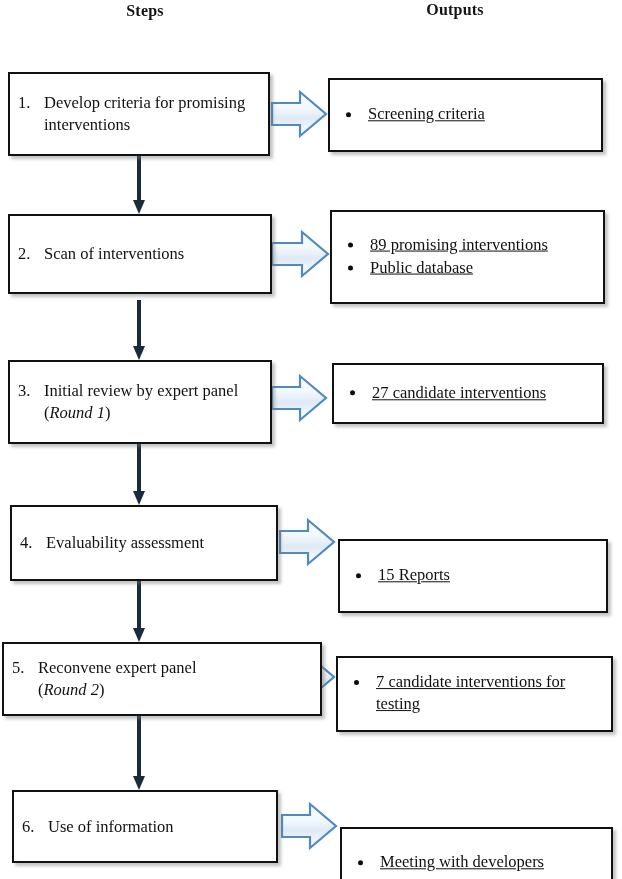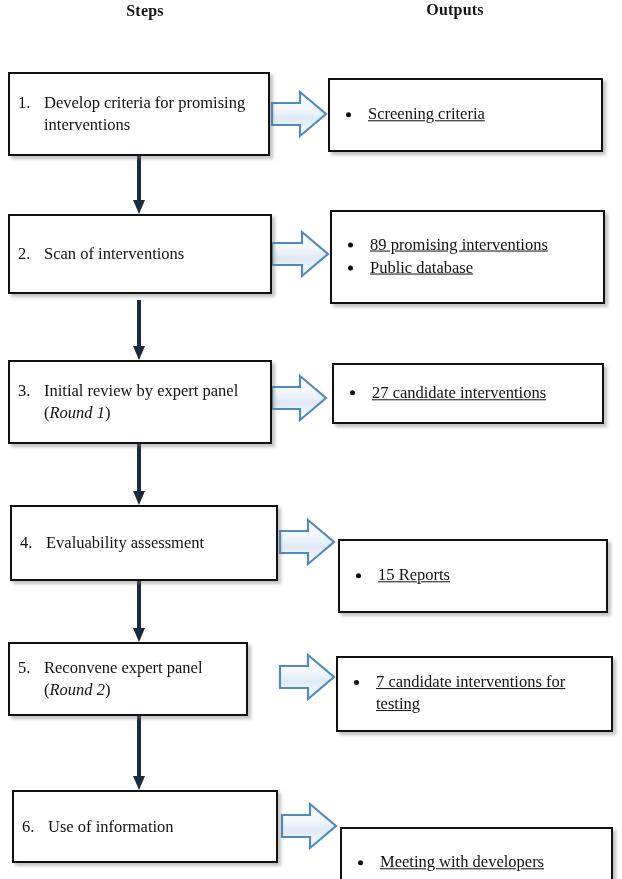--- a/index.html
+++ b/index.html
@@ -194,21 +194,21 @@
     <div class="step-text">
       <span class="step-num">4.</span><span class="step-body">Evaluability assessment</span>
     </div>
   </div>
   <div class="node-box output-box" style="left:338px; top:507px; width:270px; height:74px;margin-top:32px;">
     <ul class="bullets">
       <li><span class="dot"></span><span>15 Reports</span></li>
     </ul>
   </div>
 
-  <div class="node-box step-box" style="left:8px; top:642px; width:240px; height:74px;">
+  <div class="node-box step-box" style="left:2px; top:642px; width:320px; height:74px;">
     <div class="step-text">
       <span class="step-num">5.</span><span class="step-body"><span>Reconvene expert panel</span><br>(<span class="round-label">Round 2</span>)</span>
     </div>
   </div>
   <div class="node-box output-box" style="left:336px; top:640px; width:277px; height:76px;margin-top:16px;">
     <ul class="bullets">
       <li><span class="dot"></span><span>7 candidate interventions for testing</span></li>
     </ul>
   </div>
 

